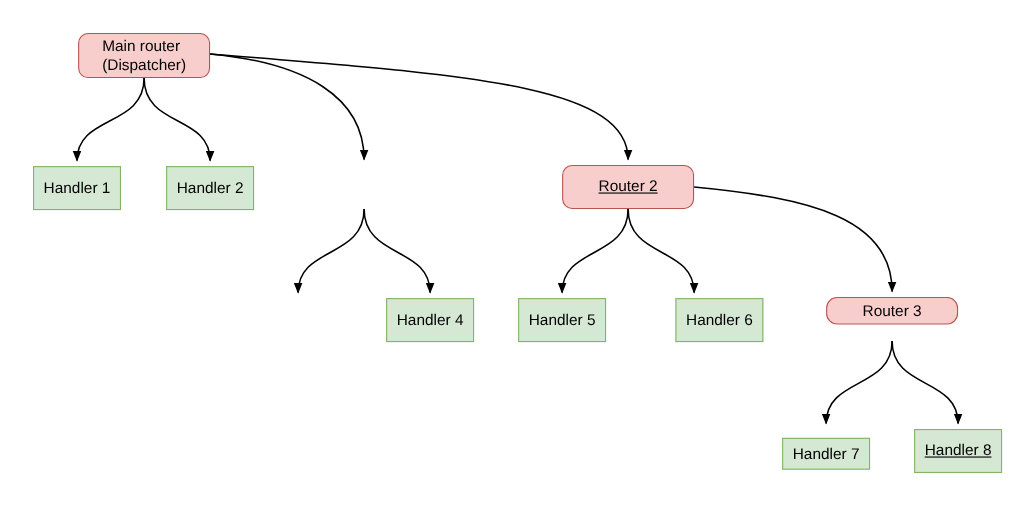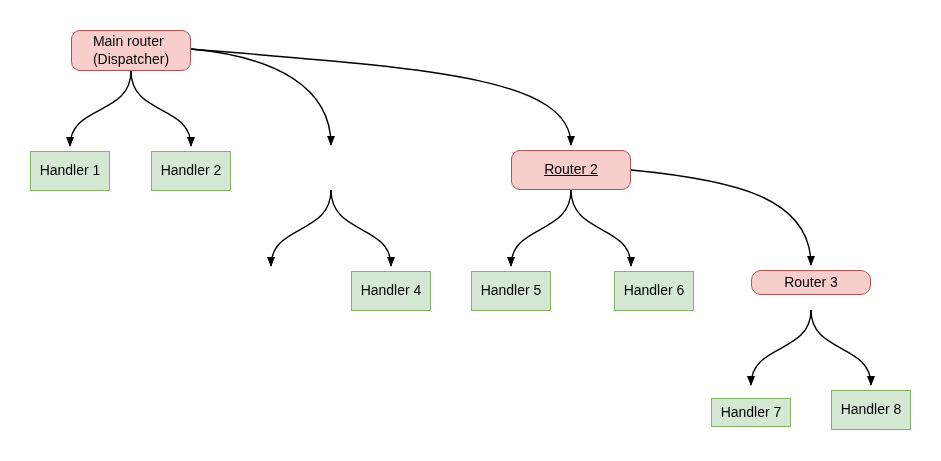--- a/index.html
+++ b/index.html
@@ -57,21 +57,21 @@
   #node-handler1 { left: 30px;  top: 151px; width: 80px;  height: 40px; }
   #node-handler2 { left: 151px; top: 151px; width: 80px;  height: 40px; }
   #node-router1  { left: 271px; top: 150px; width: 120px; height: 40px; }
   #node-router2  { left: 511px; top: 150px; width: 120px; height: 40px; text-decoration: underline; }
   #node-handler3 { left: 231px; top: 271px; width: 80px;  height: 40px; }
   #node-handler4 { left: 351px; top: 271px; width: 80px;  height: 40px; }
   #node-handler5 { left: 471px; top: 271px; width: 80px;  height: 40px; }
   #node-handler6 { left: 591px; top: 271px; width: 80px;  height: 40px; margin-left: 23px; }
   #node-router3  { left: 751px; top: 270px; width: 120px; height: 25px; border-radius: 10px; }
   #node-handler7 { left: 711px; top: 384px; width: 80px;  height: 29px; margin-top: 14px; }
-  #node-handler8 { left: 831px; top: 390px; width: 80px;  height: 40px; }
+  #node-handler8 { left: 831px; top: 390px; width: 80px;  height: 40px; text-decoration: underline; }
 </style>
 </head>
 <body>
 
 <div id="canvas">
 
   <svg id="edge-layer" viewBox="0 0 941 461" xmlns="http://www.w3.org/2000/svg">
     <defs>
       <marker id="arrow" markerUnits="userSpaceOnUse" markerWidth="12" markerHeight="12" viewBox="0 0 12 12" refX="9" refY="6" orient="auto">
         <path class="arrowhead" d="M0,2 L10,6 L0,10 Z"></path>

